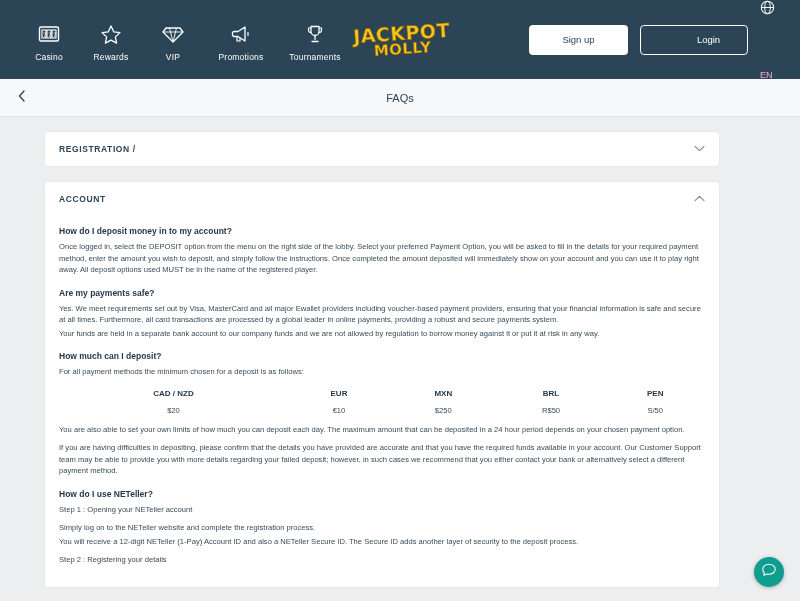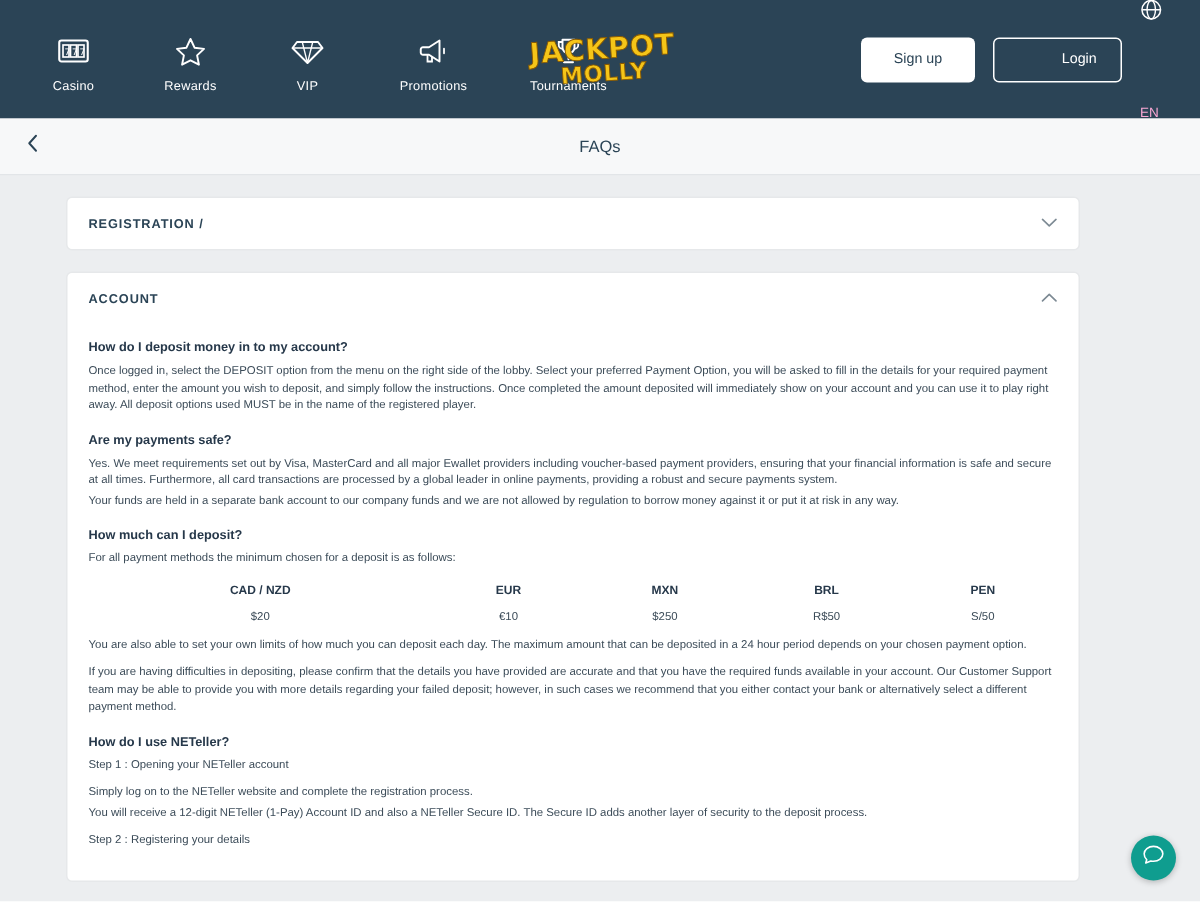--- a/index.html
+++ b/index.html
@@ -14,21 +14,21 @@
 
   
   .header {
     height: 79px;
     background: #2b4456;
     display: flex;
     align-items: center;
     padding: 0 18px;
     position: relative;
   }
-  .nav { display: flex; align-items: flex-end; gap: 16px; }
+  .nav { display: flex; align-items: flex-end; gap: 0; }
   .nav-item {
     width: 62px;
     display: flex;
     flex-direction: column;
     align-items: center;
     justify-content: flex-start;
     cursor: pointer;
     padding-top: 4px;
   }
   .nav-item .glyph {
@@ -70,30 +70,30 @@
     line-height: 15px;
     -webkit-text-stroke: 0.6px #8a5a00;
   }
 
   .header-right {
     position: absolute;
     right: 14px; top: 0; height: 79px;
     display: flex; align-items: center; gap: 12px;
   }
   .btn-signup {
-    width: 76px; height: 30px;
+    width: 99px; height: 30px;
     background: #ffffff;
     color: #2b4456;
     border-radius: 4px;
     font-size: 9.5px;
     display: flex; align-items: center; justify-content: center;
     cursor: pointer;
   }
   .btn-login {
-    width: 86px; height: 30px;
+    width: 108px; height: 30px;
     background: transparent;
     color: #ffffff;
     border: 1px solid #ffffff;
     border-radius: 4px;
     font-size: 9.5px;
     display: flex; align-items: center; justify-content: center;
     cursor: pointer;
     padding-left: 29px;
   }
   .lang {

